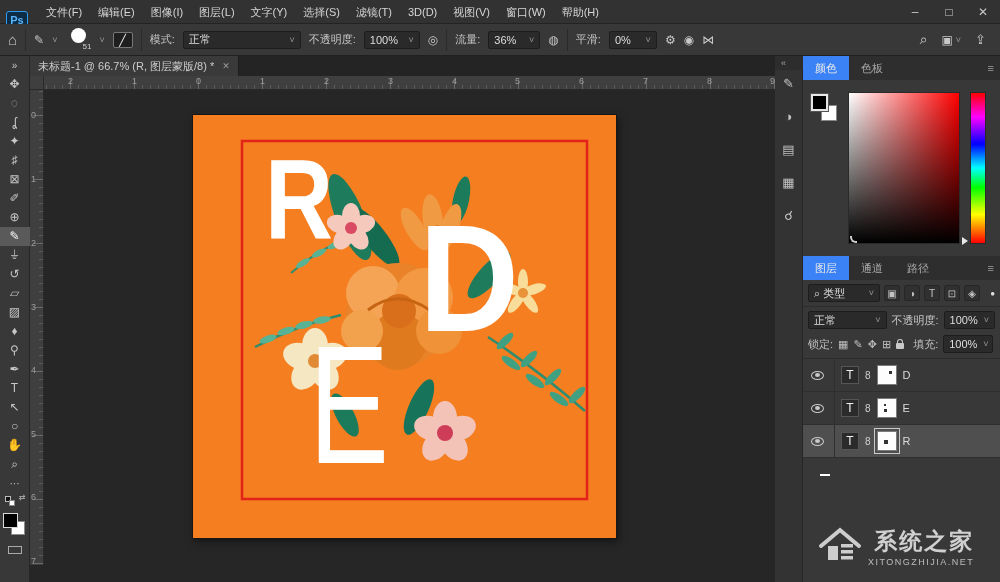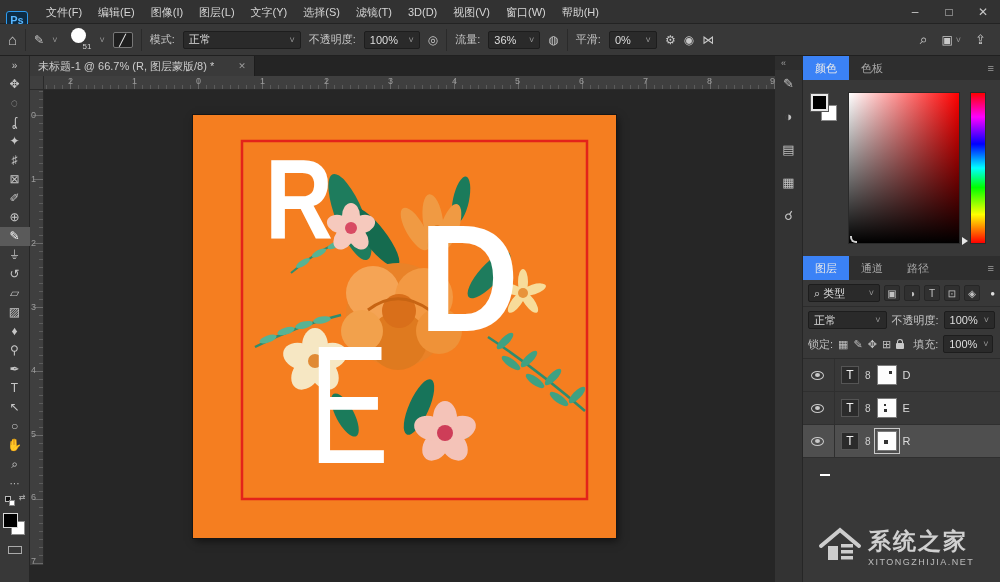--- a/index.html
+++ b/index.html
@@ -33,21 +33,21 @@
   #optionsbar { left:0; top:24px; width:1000px; height:32px; background:#383838; border-bottom:1px solid #202020; display:flex; align-items:center; gap:8px; padding:0 8px; }
   .vsep { width:1px; height:22px; background:#2a2a2a; }
   #brush-preview { position:relative; width:26px; height:26px; text-align:right; }
   #brush-preview .dot { width:15px; height:15px; background:#fff; border-radius:50%; margin:1px auto 0; }
   #brush-preview .num { font-size:8px; color:#cfcfcf; line-height:8px; }
   #toggle-brush-panel { width:20px; height:16px; background:#1f1f1f; border:1px solid #777; border-radius:2px; position:relative; overflow:hidden; }
   #toggle-brush-panel::after { content:"╱"; position:absolute; inset:0; color:#eee; font-size:11px; line-height:15px; text-align:center; }
   #opt-right { margin-left:auto; display:flex; align-items:center; gap:14px; padding-right:6px; }
   
   #tabbar { left:30px; top:56px; width:745px; height:20px; background:#242424; display:flex; }
-  #doc-tab { background:#3a3a3a; color:#cccccc; font-size:11px; padding:0 8px; display:flex; align-items:center; gap:24px; border-right:1px solid #1d1d1d; }
+  #doc-tab { background:#3a3a3a; color:#cccccc; font-size:11px; padding:0 8px; display:flex; align-items:center; gap:8px; border-right:1px solid #1d1d1d; }
   #doc-tab .close { color:#9a9a9a; font-size:9px; }
   
   #toolbar { left:0; top:56px; width:30px; height:526px; background:#383838; border-right:1px solid #262626; display:flex; flex-direction:column; align-items:center; }
   .tool { width:30px; height:19px; display:flex; align-items:center; justify-content:center; color:#c6c6c6; font-size:12px; line-height:19px; }
   .tool.small { font-size:10px; }
   .tool.sel { background:#5a5a5a; color:#fff; }
   #swatch-cluster { position:relative; width:30px; height:34px; margin-top:2px; }
   #fg-swatch { position:absolute; left:3px; top:4px; width:15px; height:15px; background:#000; border:1px solid #d9d9d9; z-index:2; }
   #bg-swatch { position:absolute; left:11px; top:12px; width:14px; height:14px; background:#fff; border:1px solid #8a8a8a; }
   #mini-swap { position:relative; width:30px; height:14px; }
@@ -110,21 +110,21 @@
   .lsep { width:1px; height:33px; background:#2f2f2f; }
   .tthumb { width:18px; height:18px; background:#2b2b2b; border:1px solid #555; color:#efefef; font-size:12px; display:flex; align-items:center; justify-content:center; }
   .linkic { color:#cfcfcf; font-size:10px; }
   .mthumb { width:20px; height:20px; background:#fdfdfd; border:1px solid #7a7a7a; position:relative; }
   .mthumb.sel-mask { outline:1px solid #c9c9c9; outline-offset:2px; }
   .mark { position:absolute; background:#333; }
   .lname { font-size:11px; color:#dcdcdc; }
   #underscore-mark { left:820px; top:474px; width:10px; height:2px; background:#fff; }
   
   #watermark { left:818px; top:516px; width:178px; height:60px; display:flex; align-items:center; gap:6px; opacity:.88; }
-  #wm-text { display:flex; flex-direction:column; }
+  #wm-text { display:flex; flex-direction:column;align-items:flex-end; }
   #wm-title { font-size:23px; font-weight:bold; color:#e6e6e6; letter-spacing:2px; white-space:nowrap; }
   #wm-url { font-size:9px; color:#cfcfcf; letter-spacing:1.5px; }
 </style>
 </head>
 <body>
 
 <div id="root">
 
   <div id="menubar" class="abs">
     <div id="ps-logo">Ps</div>

